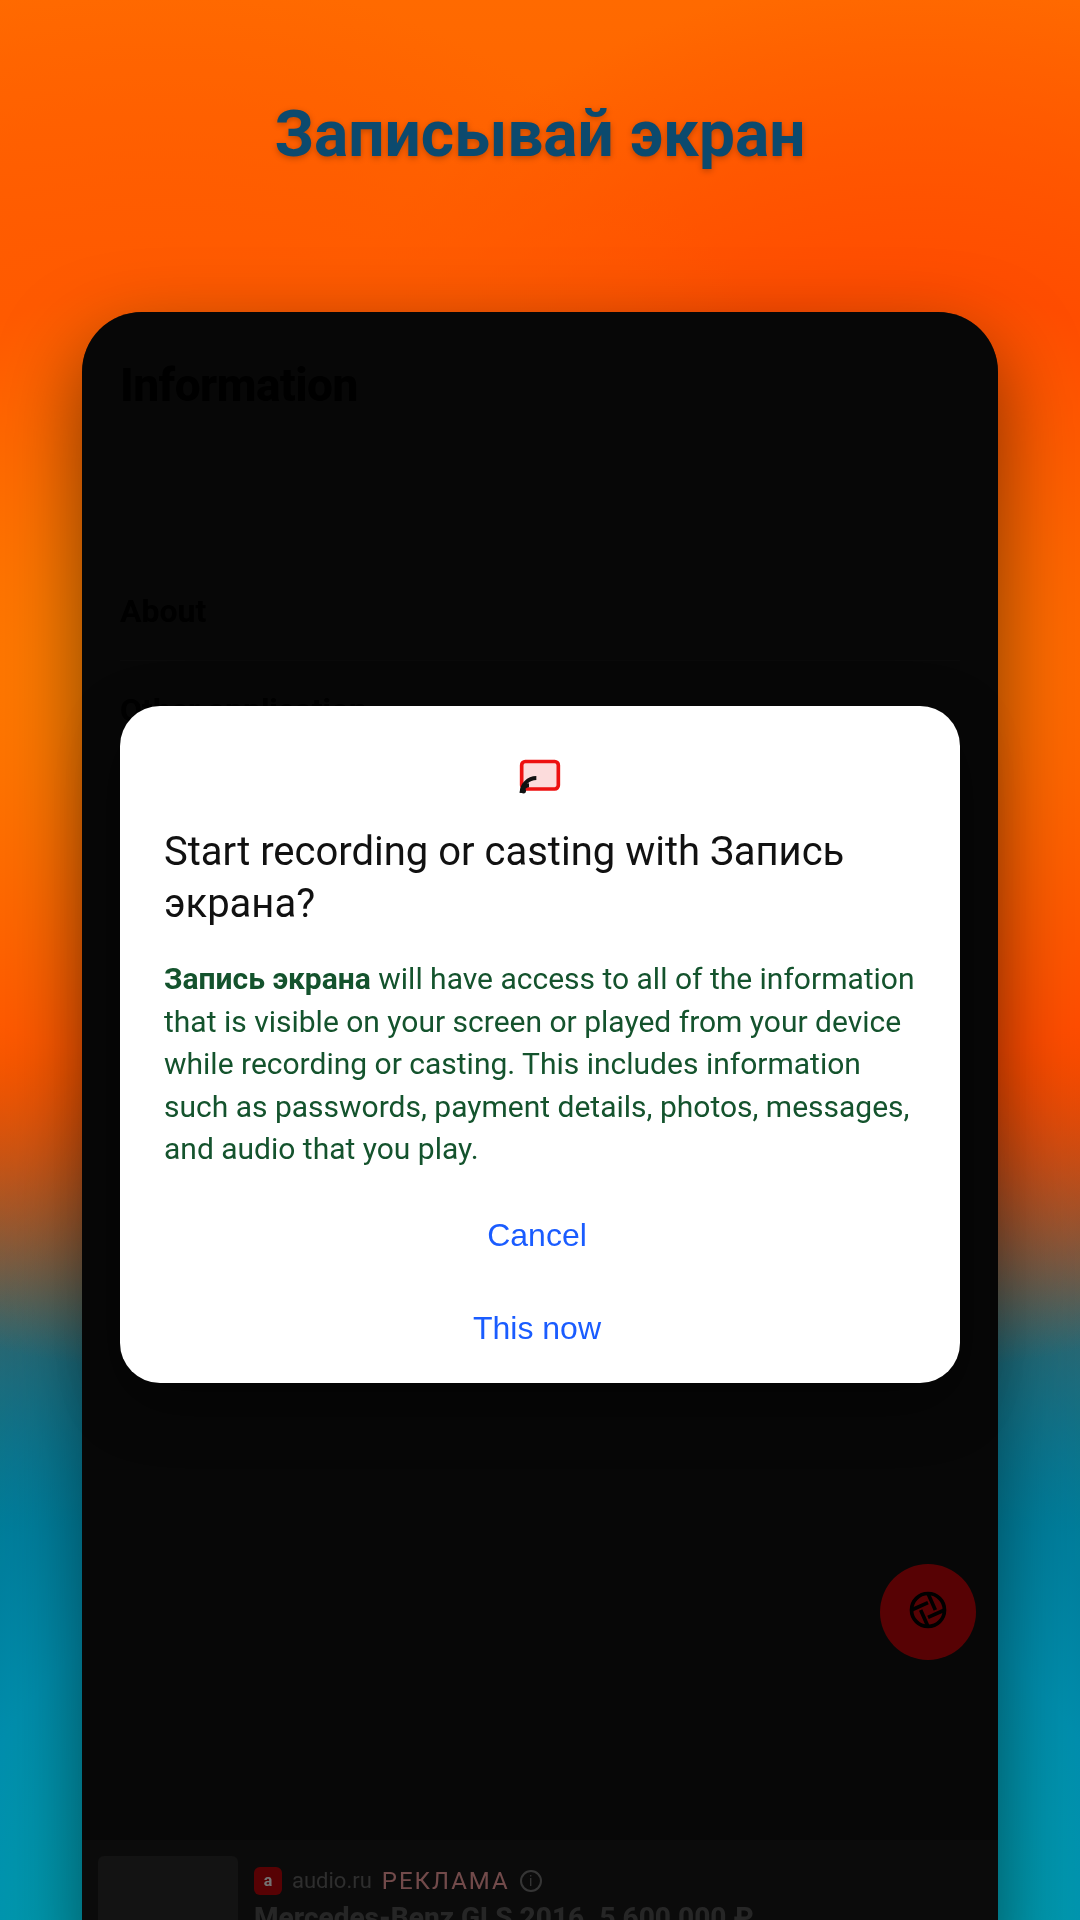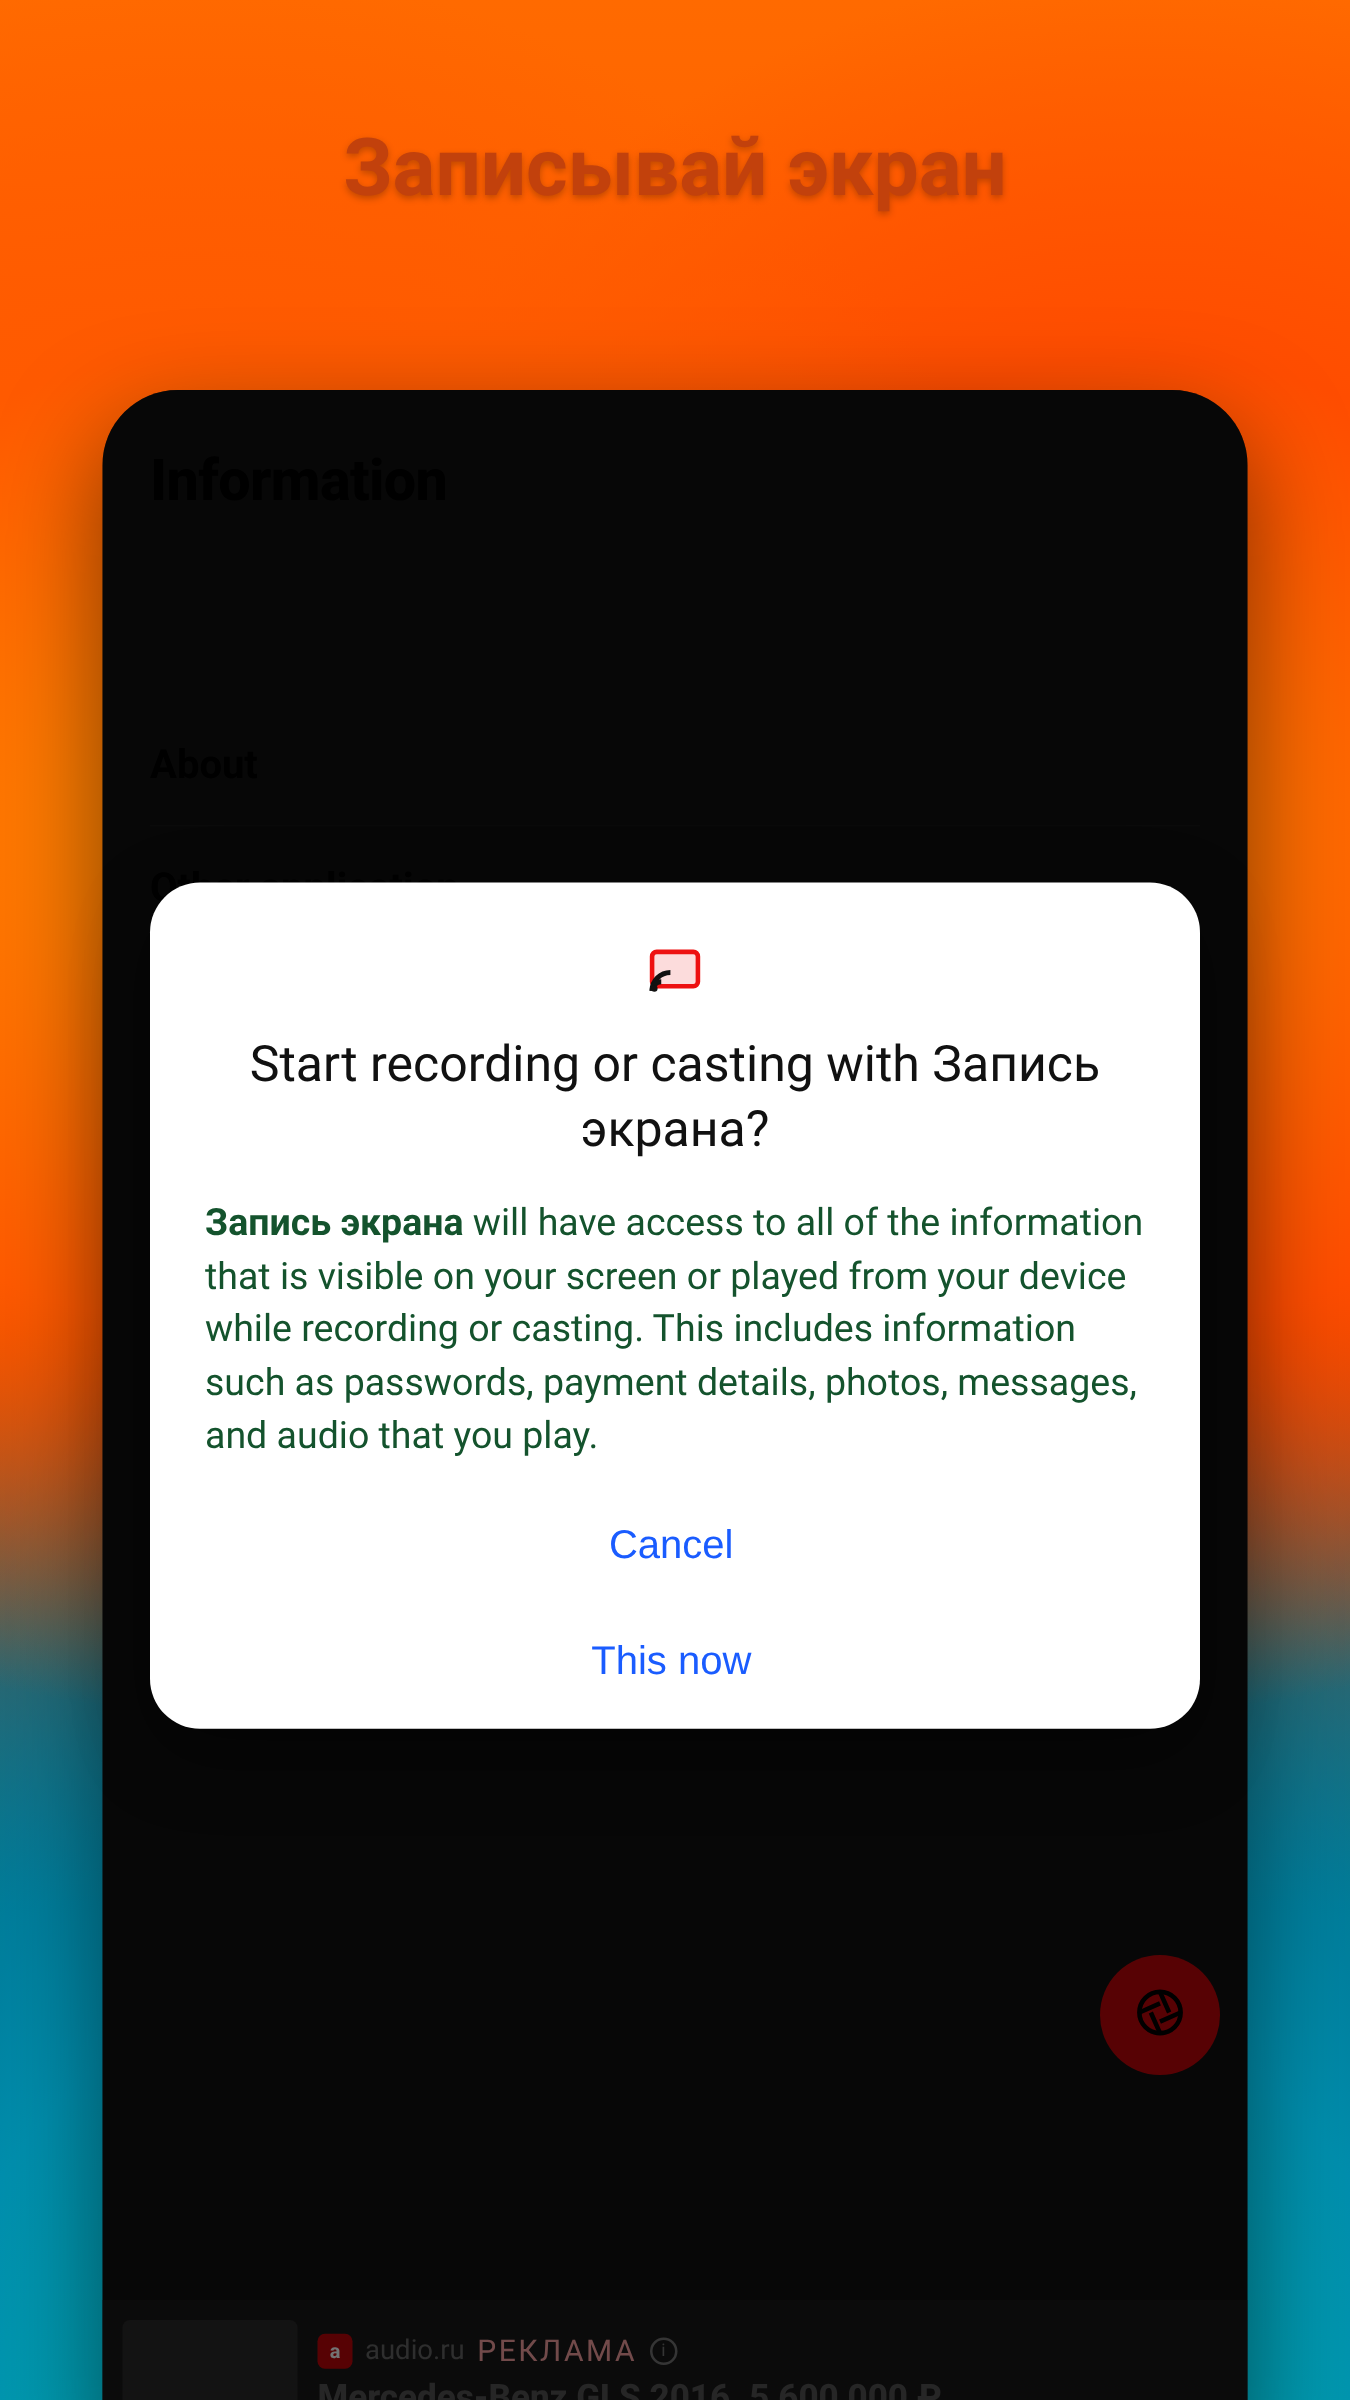--- a/index.html
+++ b/index.html
@@ -7,21 +7,21 @@
   .wallpaper {
     position: absolute; inset: 0;
     background:
       radial-gradient(circle at 15% 35%, #ff8a00 0%, #ff5a00 25%, rgba(255,90,0,0) 45%),
       radial-gradient(circle at 85% 35%, #ff7a00 0%, #ff4d00 25%, rgba(255,77,0,0) 45%),
       radial-gradient(circle at 50% 110%, #00c9b7 0%, #008fae 30%, rgba(0,143,174,0) 55%),
       linear-gradient(180deg, #ff6a00 0%, #ff4a00 40%, #c23a00 55%, #004a66 80%, #003047 100%);
   }
   .promo-title {
     position: absolute; top: 95px; left: 0; right: 0;
-    text-align: center; color: #c2410c; font-weight: 700;
+    text-align: center; color: #0c4a6e; font-weight: 700;
     font-size: 64px; line-height: 1.25;
     text-shadow: 0 2px 6px rgba(0,0,0,0.25);
     padding: 0 60px;
   }
   .phone {
     position: absolute; left: 82px; right: 82px; top: 312px; bottom: -40px;
     background: #111; border-radius: 60px 60px 0 0;
     box-shadow: 0 30px 80px rgba(0,0,0,0.5);
     overflow: hidden;
   }
@@ -49,21 +49,21 @@
   .ad-title { font-size:28px; font-weight:800; color:#555; white-space:nowrap; overflow:hidden; text-overflow:ellipsis; max-width: 700px; }
 
   .dialog {
     position:absolute; left: 120px; right: 120px; top: 706px;
     background:#fff; border-radius: 40px; padding: 50px 44px 36px 44px;
     box-shadow: 0 20px 60px rgba(0,0,0,0.45);
     color:#111;
   }
   .dialog-icon { display:flex; justify-content:center; margin-bottom: 26px; }
   .dialog-icon svg { width:44px; height:44px; }
-  .dialog-title { font-size: 40px; text-align:center; line-height:1.3; margin-bottom: 28px; font-weight:400; }
+  .dialog-title { font-size: 40px; text-align:left; line-height:1.3; margin-bottom: 28px; font-weight:400; }
   .dialog-body { font-size: 30px; line-height:1.42; color:#14532d; }
   .dialog-body .bold { font-weight:700; }
   .dialog-actions { display:flex; justify-content:flex-end; gap:56px; margin-top: 46px; padding-right: 6px; flex-direction: column; }
   .dialog-btn { color:#1a5cff; font-size:32px; font-weight:500; background:none; border:none; cursor:pointer; }
 </style>
 </head>
 <body>
 
 <div class="wallpaper"></div>
 

